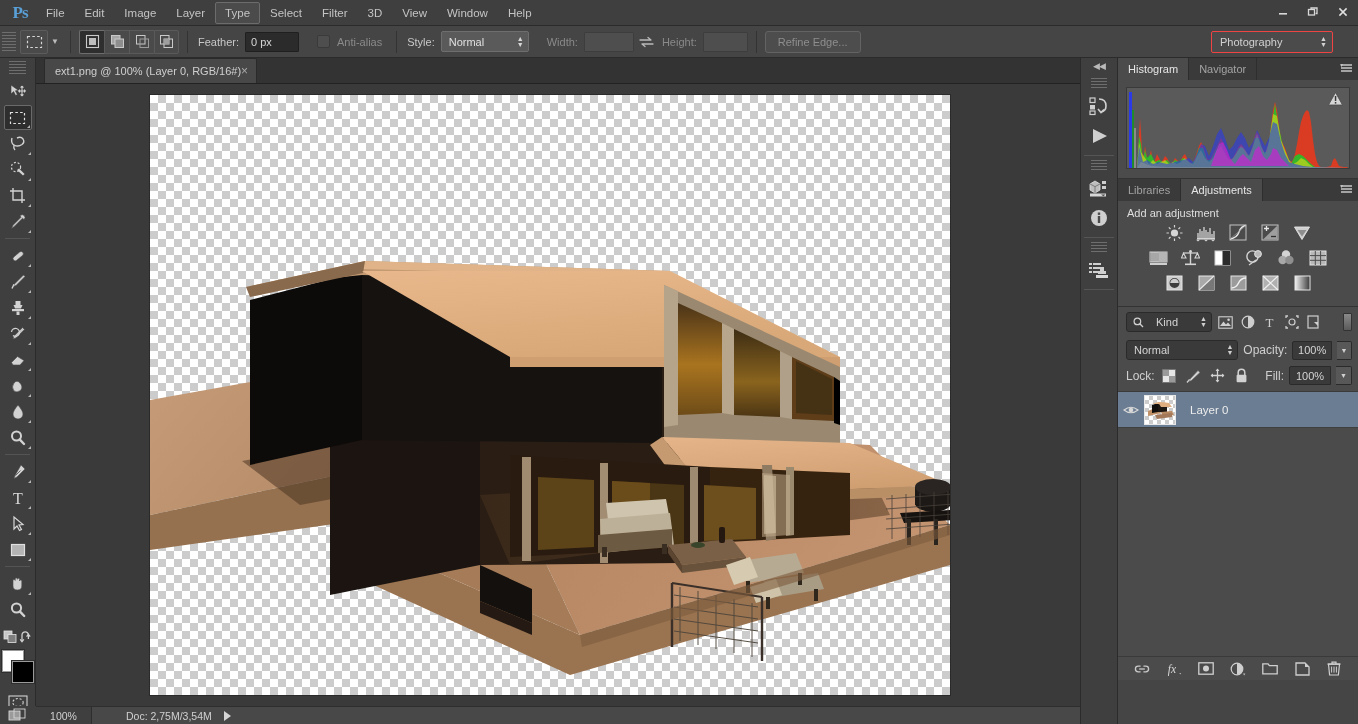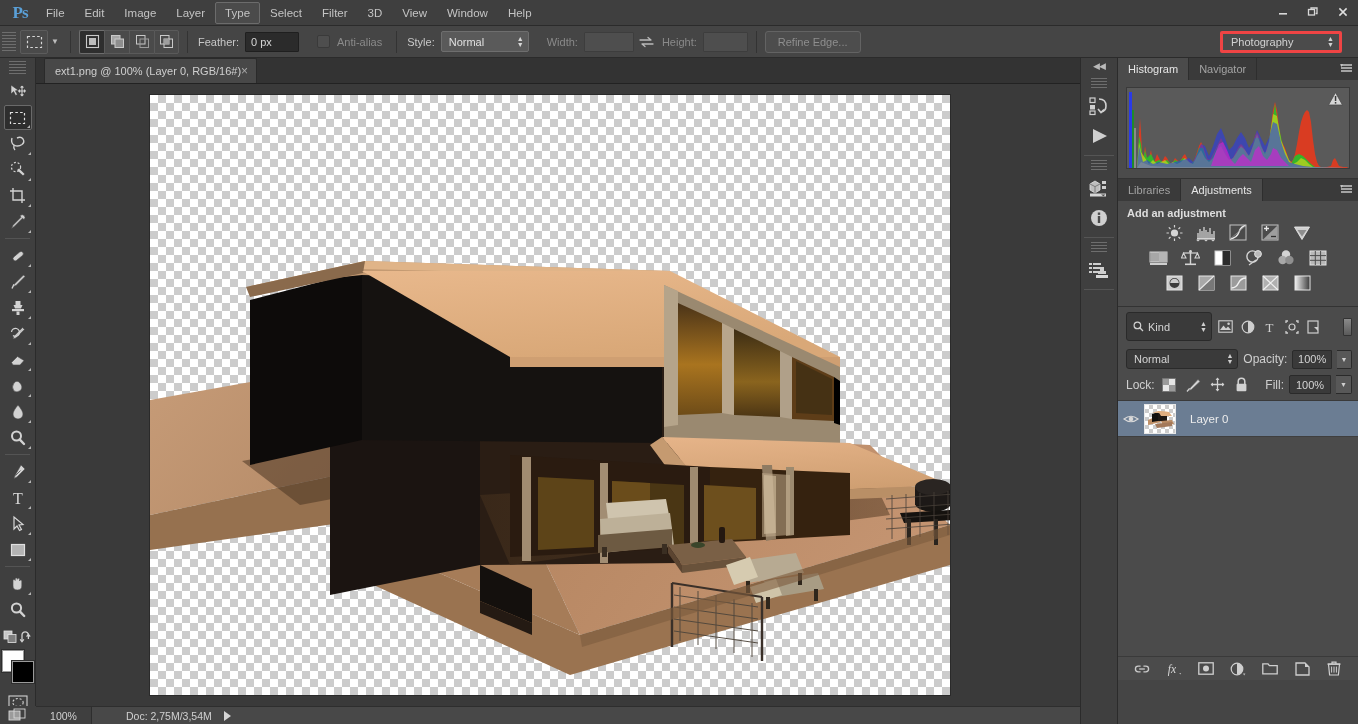--- a/index.html
+++ b/index.html
@@ -93,23 +93,23 @@
   .opt-select .spin {
     position: absolute; right: 4px; top: 50%; transform: translateY(-50%);
     font-size: 7px; line-height: 6px; color: #d8d8d8; text-align: center;
   }
   .btn-refine {
     height: 22px; background: #4d4d4d; border: 1px solid #636363;
     color: #8e8e8e; font-size: 11px; padding: 0 12px;
     display: flex; align-items: center; border-radius: 3px;
   }
   .workspace-select {
-    margin-left: auto; margin-right: 16px;
+    margin-left: auto; margin-right: 25px;
     height: 22px; min-width: 122px;
-    background: #4b4b4b; border: 3px solid #ef4444; border-radius: 2px;
+    background: #4b4b4b; border: 1px solid #ef4444; border-radius: 2px;
     color: #d2d2d2; font-size: 11px; padding: 0 20px 0 8px;
     display: flex; align-items: center; position: relative;
   }
   .workspace-select .spin {
     position: absolute; right: 5px; top: 50%; transform: translateY(-50%);
     font-size: 7px; line-height: 6px; text-align: center;
   }
 
   
   .toolbar {
@@ -248,31 +248,31 @@
   .histo-wrap { padding: 7px 8px 9px 8px; background: #4b4b4b; }
   .histo {
     position: relative; width: 100%; height: 82px;
     background: #585858; border: 1px solid #3a3a3a;
   }
   .histo svg { display: block; }
   .warn-tri {
     position: absolute; right: 6px; top: 4px; width: 15px; height: 14px;
   }
 
-  .adj-title { font-size: 11px; color: #dedede; padding: 6px 0 4px 9px; font-weight: bold; }
+  .adj-title { font-size: 11px; color: #dedede; padding: 6px 0 4px 9px; font-weight: normal; }
   .adj-rows { padding: 0 10px 8px 10px; }
   .adj-row { display: flex; justify-content: center; gap: 10px; margin-bottom: 6px; }
   .adj-ico { width: 22px; height: 19px; display: flex; align-items: center; justify-content: center; }
 
   .layers-filter {
     display: flex; align-items: center; gap: 5px; padding: 5px 6px 5px 8px;
   }
   .kind-select {
-    width: 86px; height: 29px; background: #3a3a3a; border: 1px solid #2a2a2a;
-    border-radius: 3px; display: flex; align-items: center; gap: 4px;
+    width: 86px; height: 20px; background: #3a3a3a; border: 1px solid #2a2a2a;
+    border-radius: 3px; display: flex; align-items: center; gap: 12px;
     padding: 0 14px 0 6px; color: #d4d4d4; font-size: 11px; position: relative;
   }
   .kind-select .spin {
     position: absolute; right: 4px; top: 50%; transform: translateY(-50%);
     font-size: 7px; line-height: 6px; text-align: center; color: #cfcfcf;
   }
   .filt-ico { width: 17px; height: 18px; display: flex; align-items: center; justify-content: center; }
   .filt-toggle {
     margin-left: auto; width: 9px; height: 18px;
     background: linear-gradient(to bottom, #8a8a8a, #5a5a5a);

